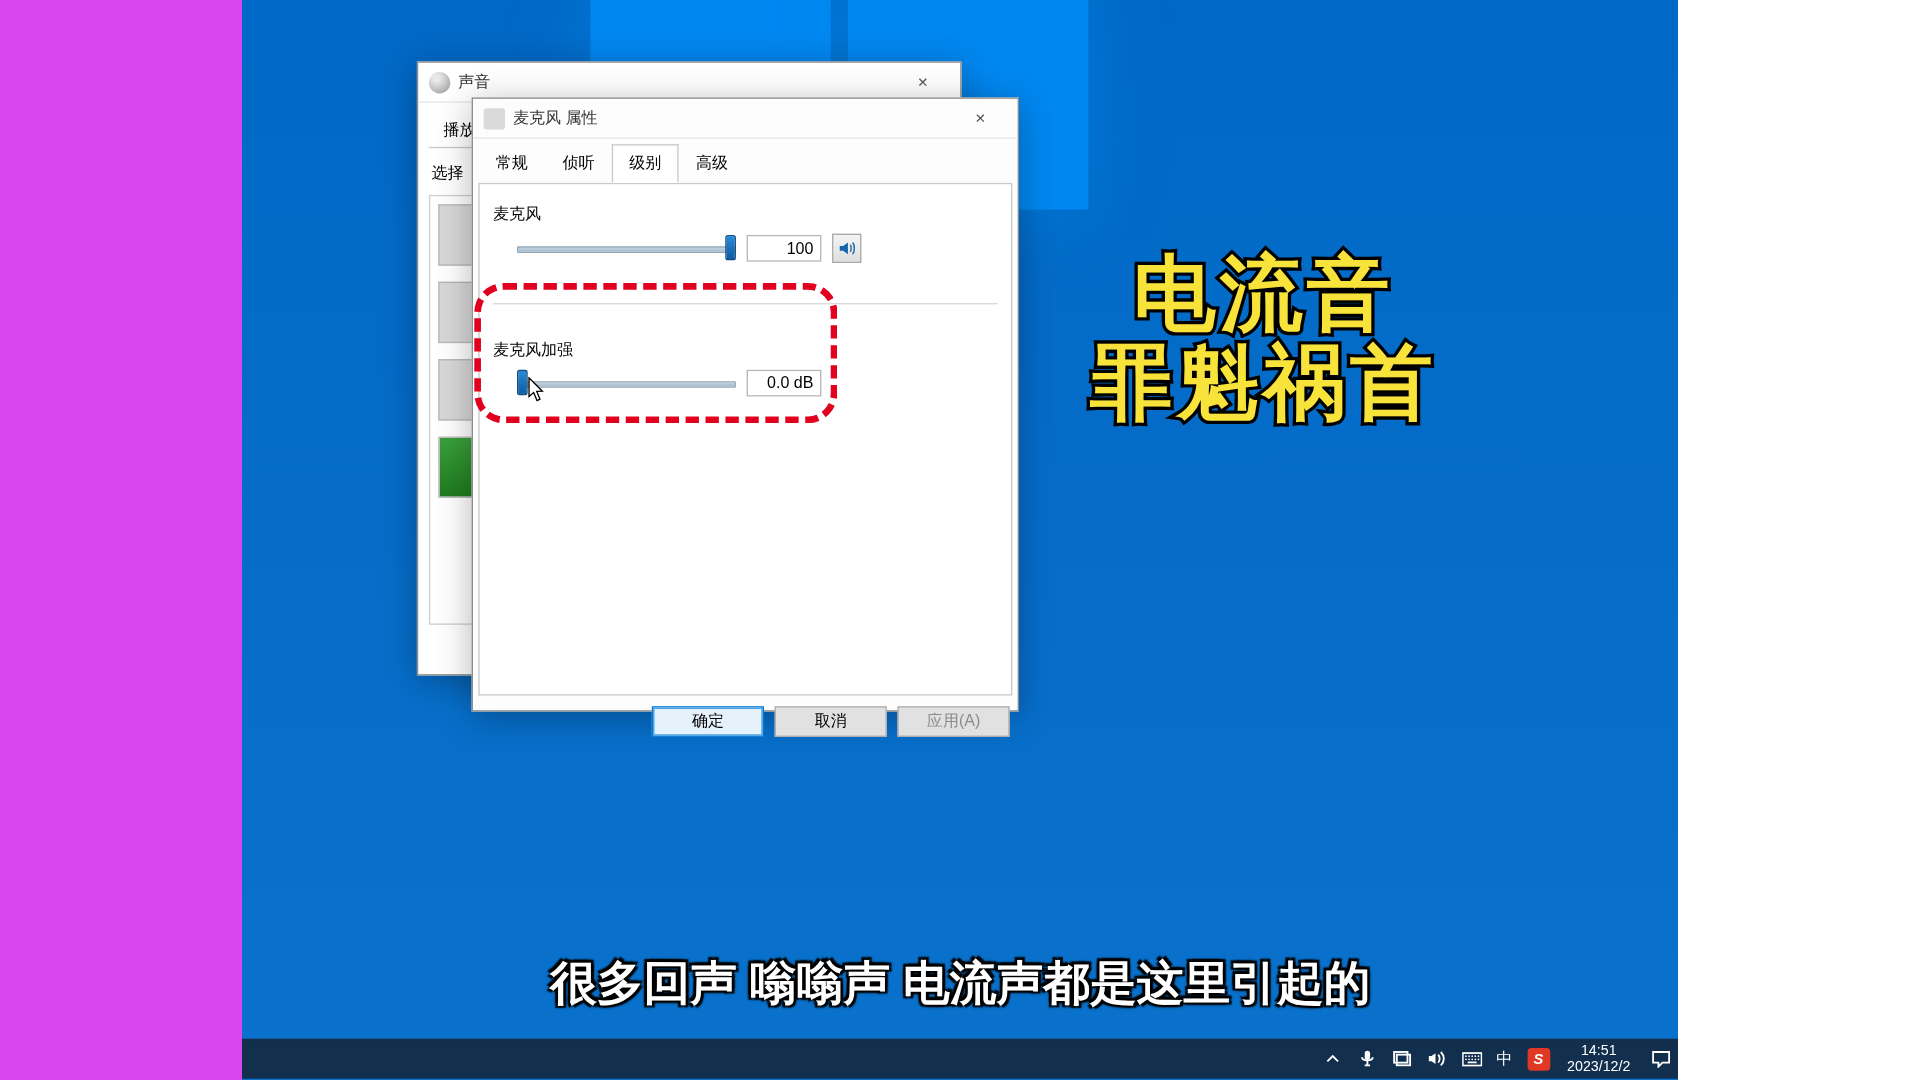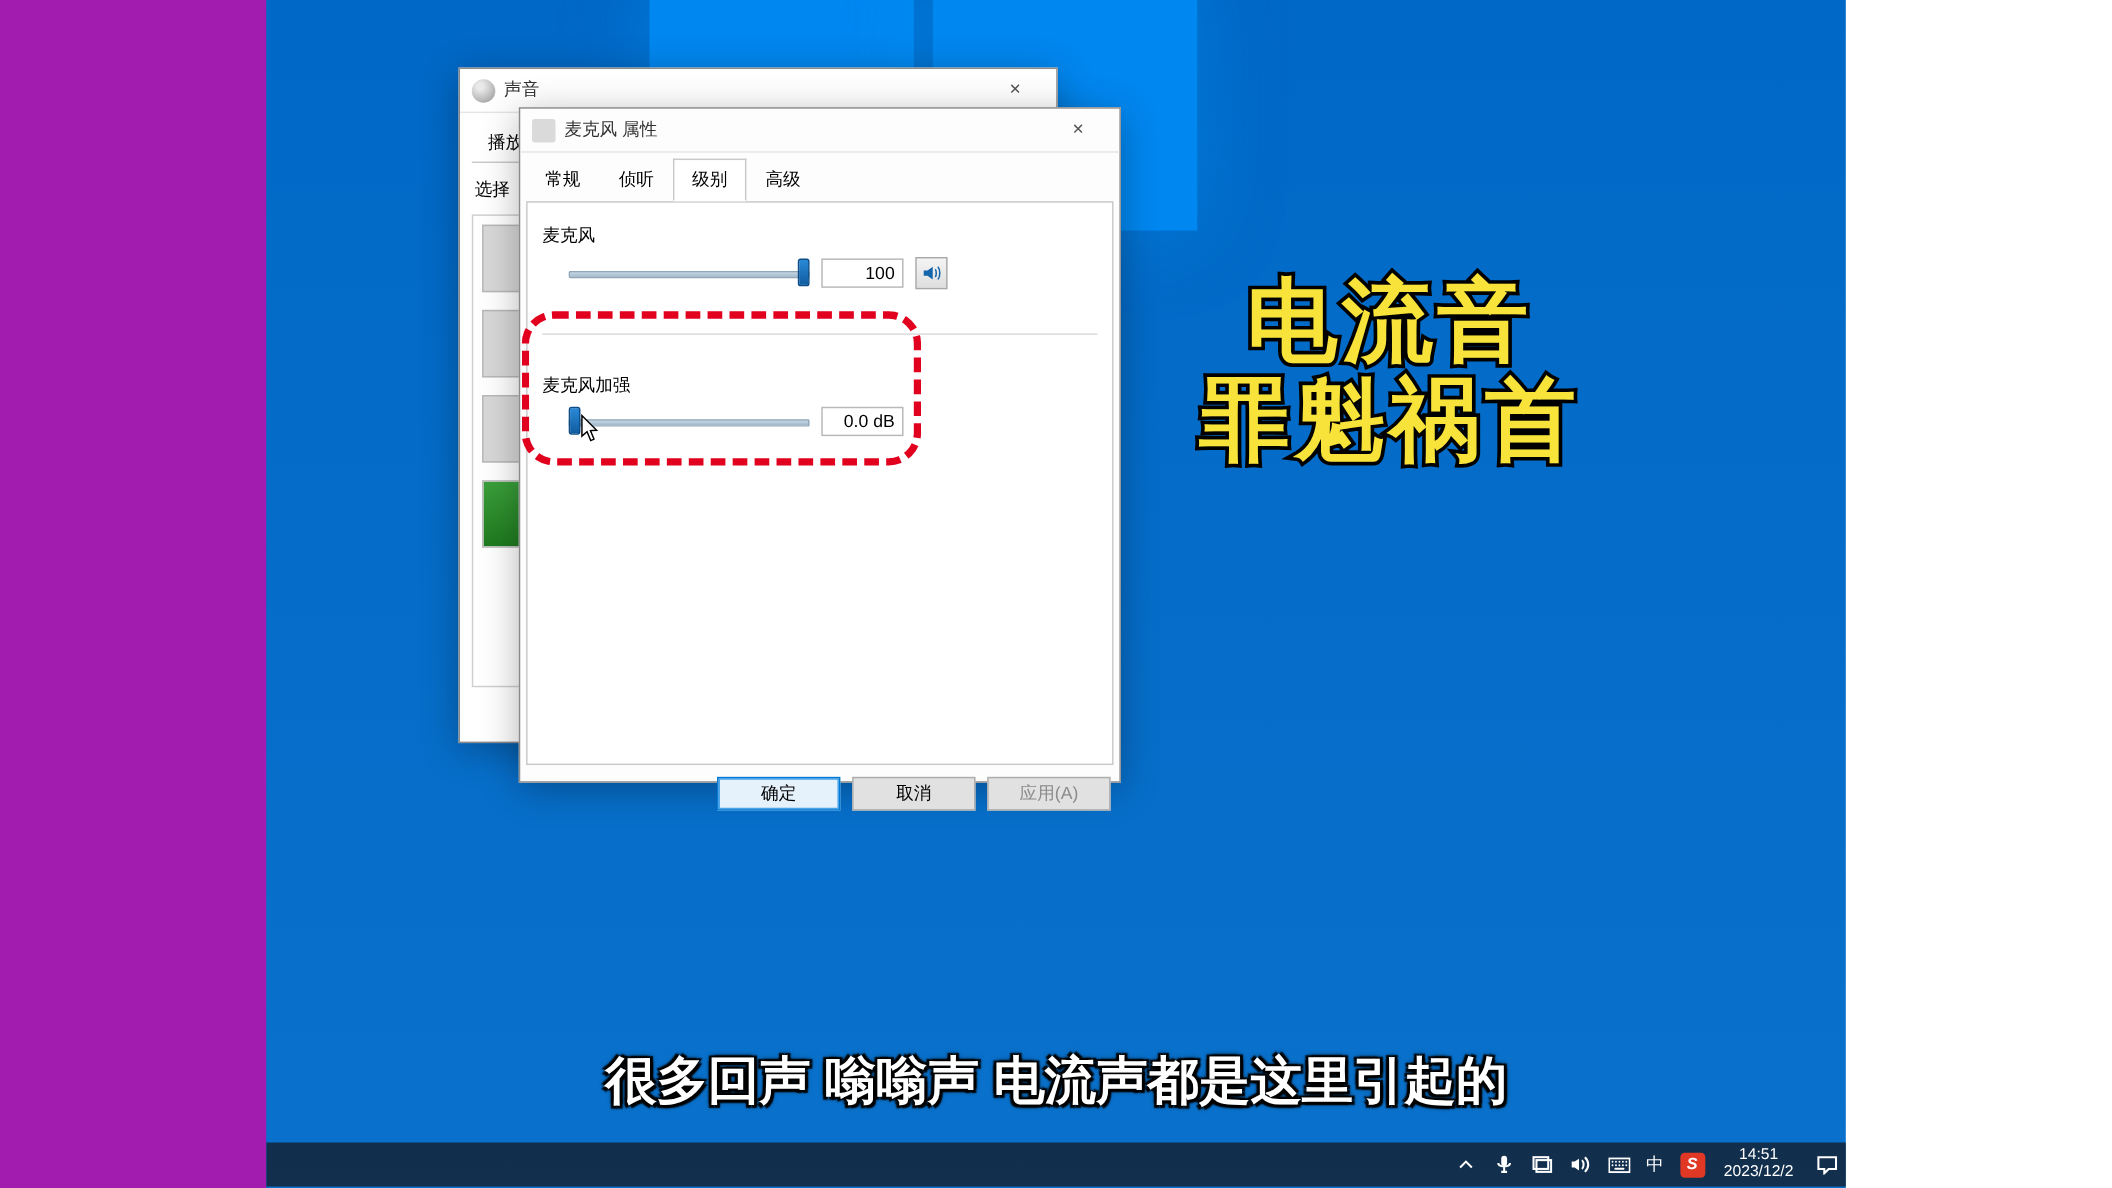--- a/index.html
+++ b/index.html
@@ -4,21 +4,21 @@
   <style>
     * { margin: 0; padding: 0; box-sizing: border-box; }
     body {
       width: 1920px; height: 1080px; overflow: hidden;
       font-family: "Microsoft YaHei", "Segoe UI", sans-serif;
       position: relative;
     }
     
     .stage {
       position: absolute; left: 0; top: 0; width: 1564px; height: 1080px;
-      background: #a21caf;
+      background: #d946ef;
     }
     .frame {
       position: absolute; left: 241.67px; top: 0; width: 1436.67px; height: 1080px;
       background: linear-gradient(#0068c6 0%, #0a72cc 100%);
       overflow: hidden;
     }
     
     .inner {
       position: absolute; left:0; top:0; width:1076px; height:808px;
       transform-origin: top left; transform: scale(1.335);

